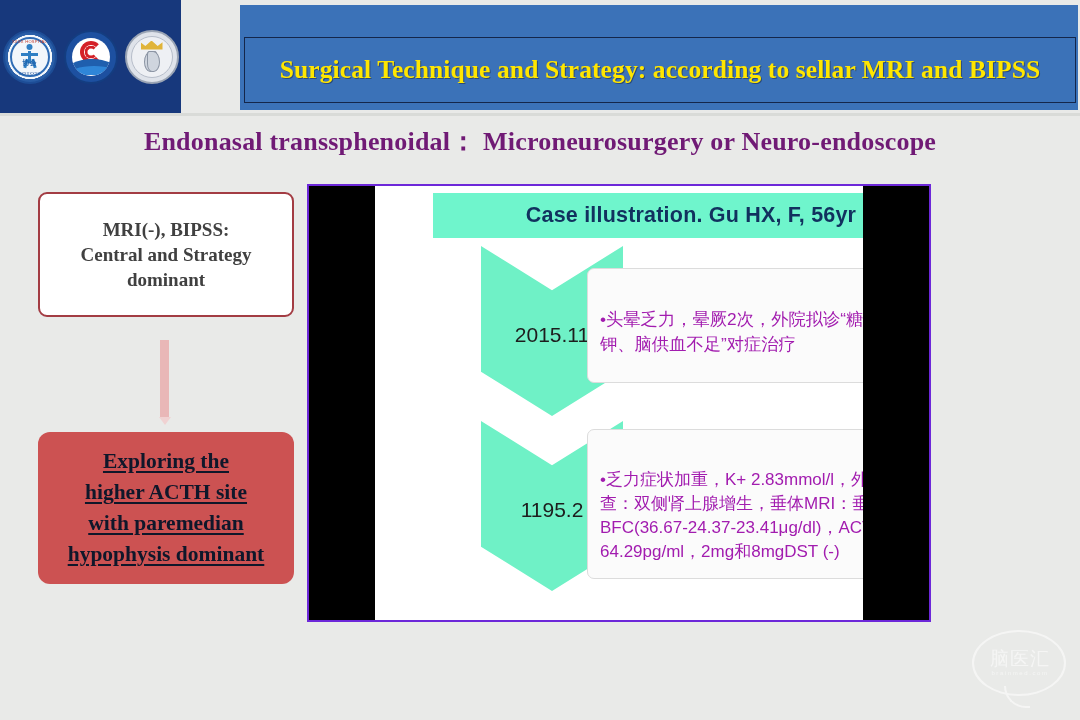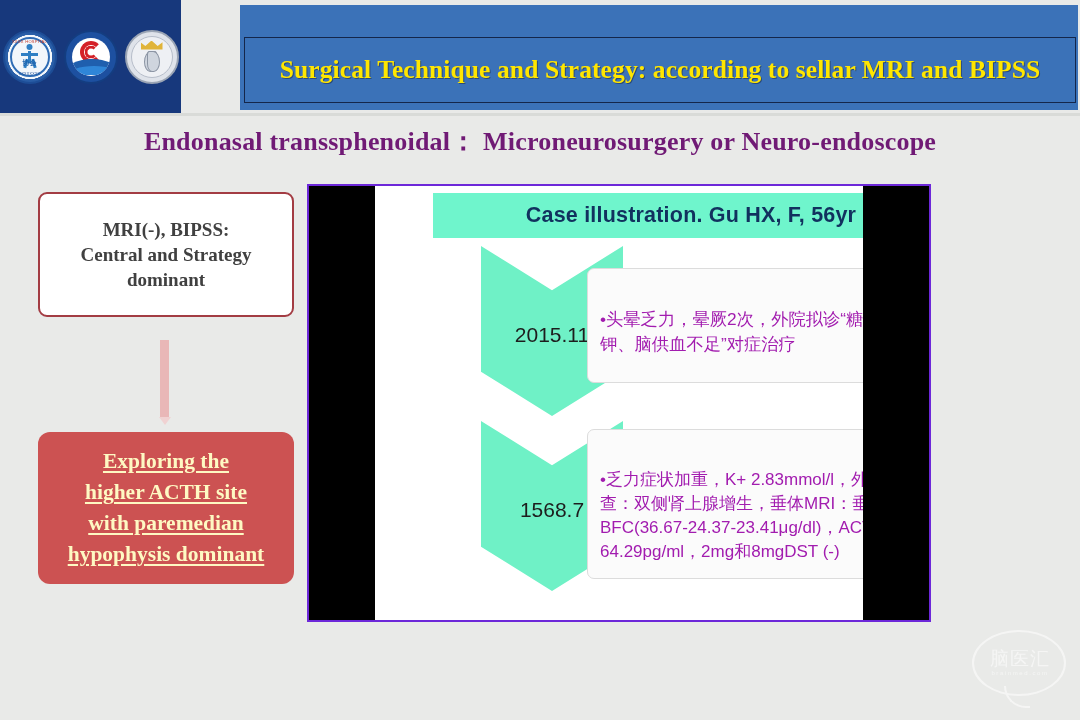--- a/index.html
+++ b/index.html
@@ -270,21 +270,21 @@
     display: flex;
     align-items: center;
     justify-content: center;
     padding: 4px 8px;
   }
   .box-explore-text {
     font-family: "Liberation Serif", serif;
     font-weight: bold;
     font-size: 21.5px;
     line-height: 1.44;
-    color: #fef9c3;
+    color: #0f172a;
     text-align: center;
     text-decoration: underline;
     text-decoration-thickness: 2px;
     text-underline-offset: 2.5px;
   }
 
   
   .embed {
     position: absolute;
     left: 307px; top: 184px;
@@ -504,21 +504,21 @@
         <div class="chev">
           <div class="chev-label">2015.11</div>
         </div>
         <div class="txtbox txtbox-1">
           <p>•头晕乏力，晕厥2次，外院拟诊“糖尿病、低血钾、脑供血不足”对症治疗</p>
         </div>
       </div>
 
       <div class="row row-2">
         <div class="chev">
-          <div class="chev-label">1568.7</div>
+          <div class="chev-label">1195.2</div>
         </div>
         <div class="txtbox txtbox-2">
           <p>•乏力症状加重，K+ 2.83mmol/l，外院内分泌检查：双侧肾上腺增生，垂体MRI：垂体菲薄，BFC(36.67-24.37-23.41μg/dl)，ACTH 64.29pg/ml，2mg和8mgDST (-)</p>
         </div>
       </div>
 
     </div>
   </div>
 
   <div class="watermark">

